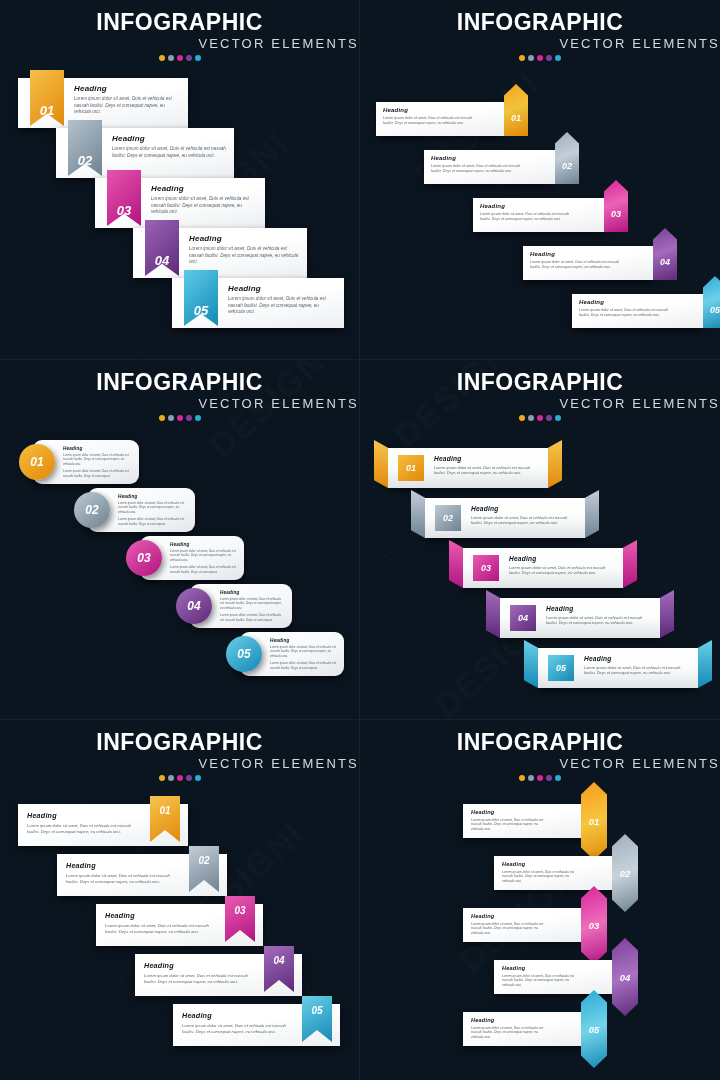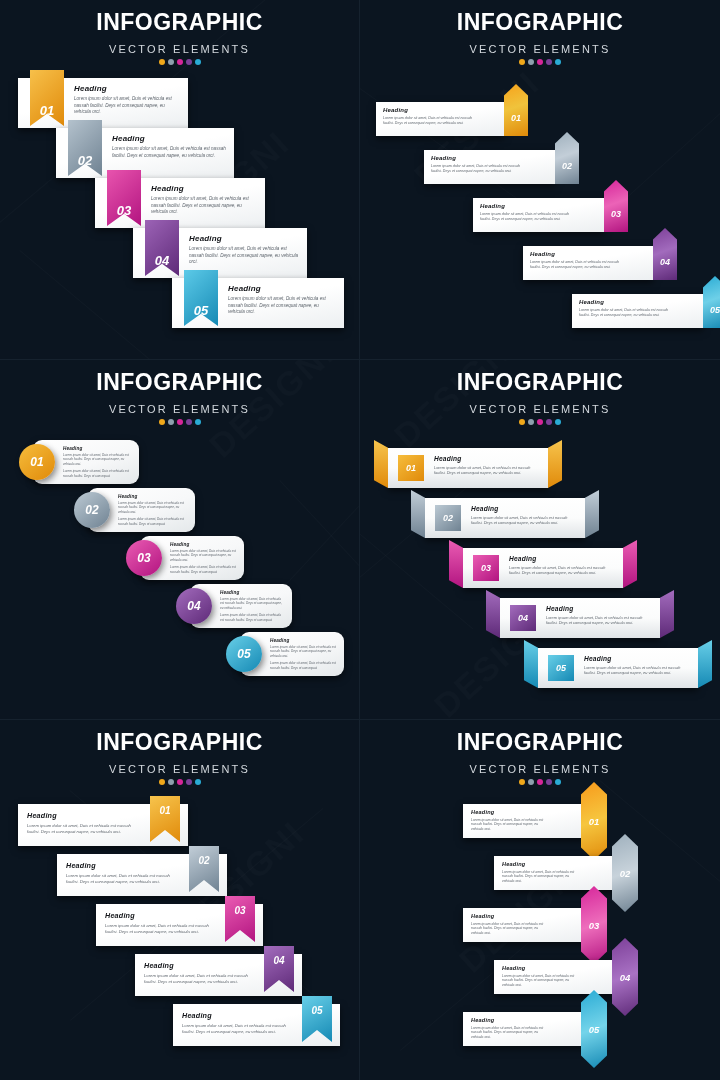--- a/index.html
+++ b/index.html
@@ -49,22 +49,23 @@
     pointer-events:none;
   }
 
   
   .head{ position:absolute; top:10px; left:0; right:0; text-align:center; }
   .head .t{
     font-size:23px; font-weight:bold; color:#ffffff;
     letter-spacing:.5px; line-height:1.05;
   }
   .head .s{
-    font-size:11px; color:#d4d9de; letter-spacing:2.2px;
-    margin-top:9px;
+    font-size:13px; color:#d4d9de; letter-spacing:2.2px;
+    margin-top:2px;
+    text-align:right;
   }
   .dots{ margin-top:4px; display:flex; gap:3px; justify-content:center; }
   .dots span{ width:6px; height:6px; border-radius:50%; display:block; }
 
   
   .card{
     position:absolute;
     background:linear-gradient(170deg,#ffffff 0%,#ffffff 45%,#eceff1 100%);
     box-shadow:0 3px 7px rgba(0,0,0,.55);
   }

